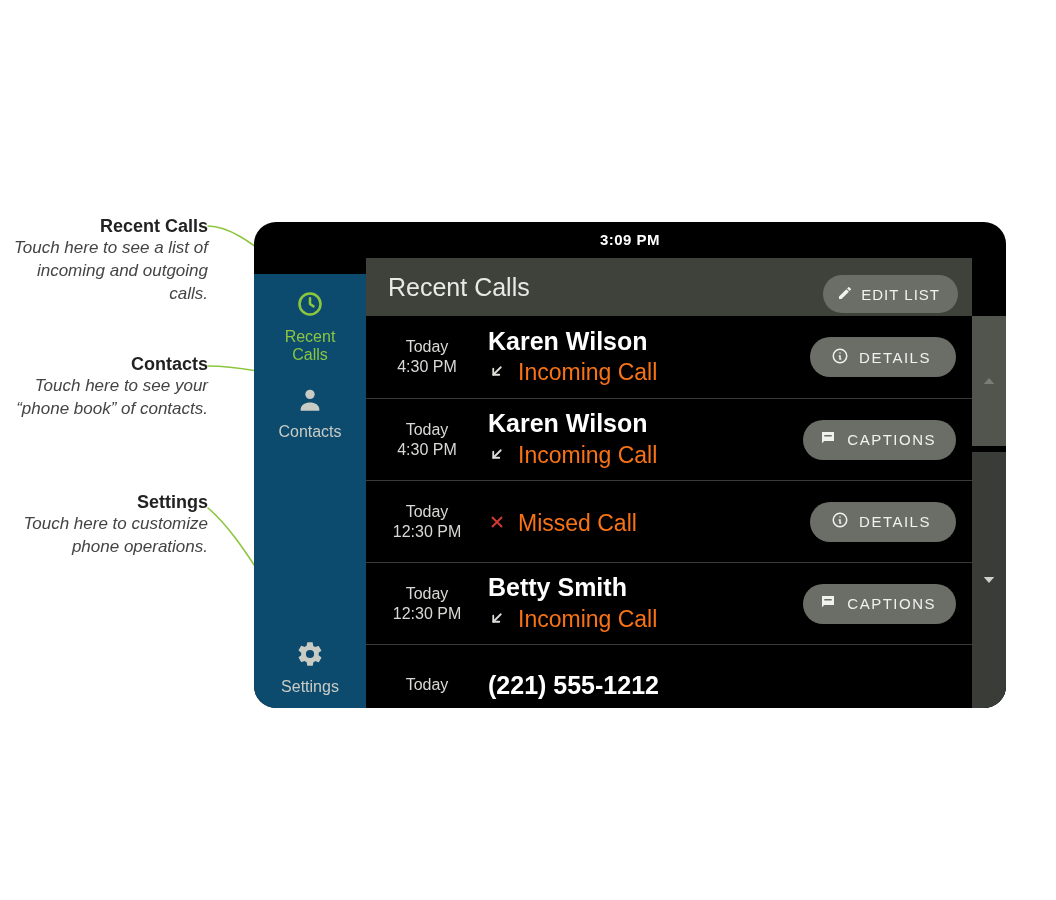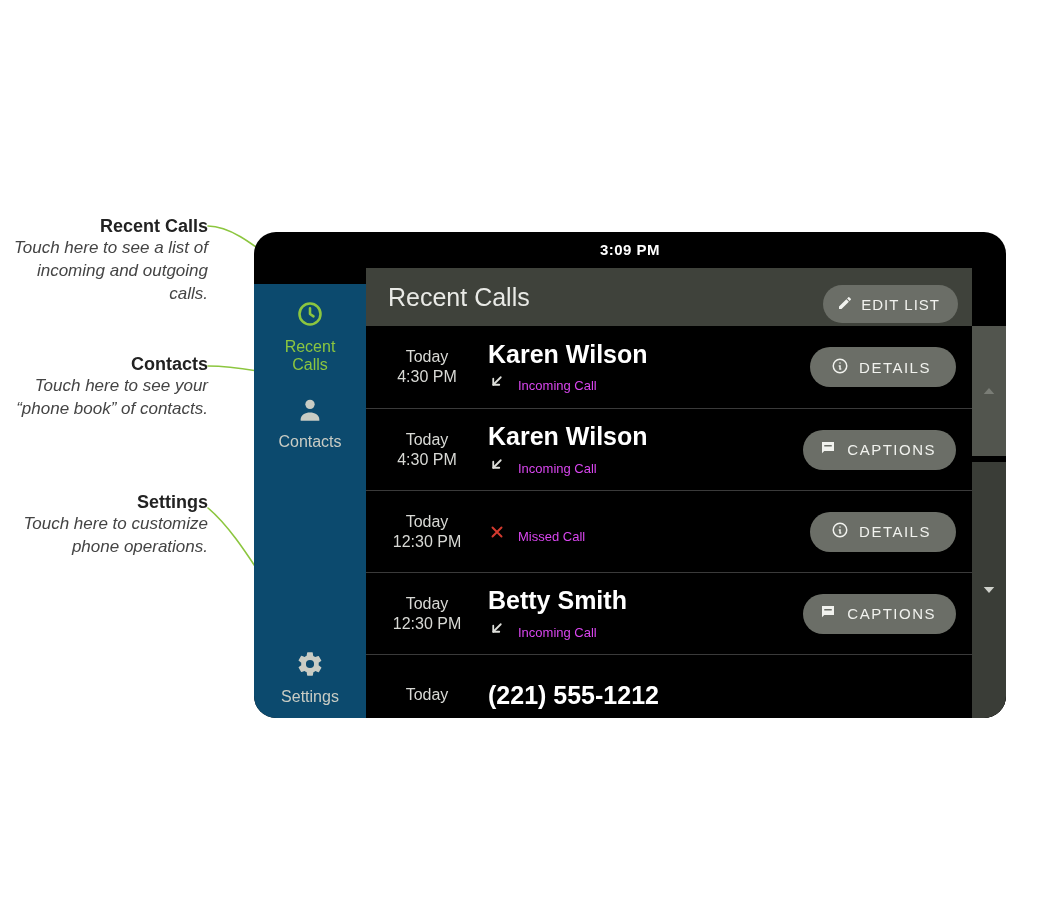--- a/index.html
+++ b/index.html
@@ -37,21 +37,21 @@
   .anno-contacts { left: 8px; top: 354px; }
   .anno-settings { left: 8px; top: 492px; }
 
   
   svg.pointer { position: absolute; pointer-events: none; }
 
   
   .device {
     position: absolute;
     left: 254px;
-    top: 232px;
+    top: 222px;
     width: 752px;
     height: 486px;
     background: #000;
     border-radius: 22px;
     overflow: hidden;
     display: flex;
     flex-direction: column;
   }
   .statusbar {
     height: 36px;
@@ -164,26 +164,26 @@
     min-width: 0;
     color: #fff;
   }
   .row .who .name {
     font-size: 25px;
     font-weight: 700;
     line-height: 1.1;
   }
   .row .who .sub {
     display: flex;
-    align-items: flex-end;
+    align-items: flex-start;
     gap: 12px;
     margin-top: 4px;
-    font-size: 13px;
+    font-size: 23px;
     font-weight: 400;
-    color: #d946ef;
+    color: #f97316;
   }
   .row .who .sub svg { width: 18px; height: 18px; }
   .missed-icon { color: #d43a2f; }
   .incoming-icon { color: #dedfda; }
 
   .pill {
     background: #6b6e67;
     color: #f1f2ee;
     border: none;
     border-radius: 22px;

